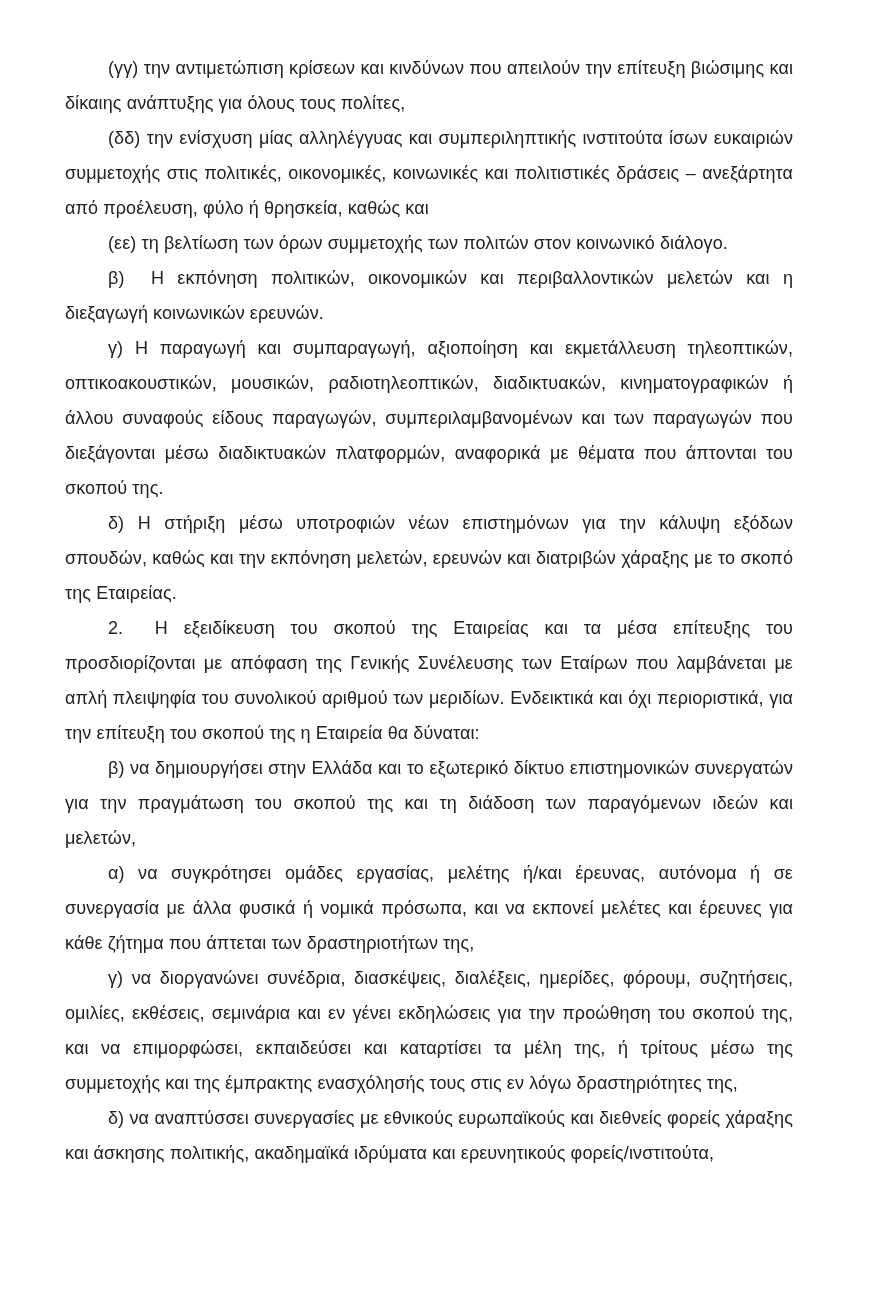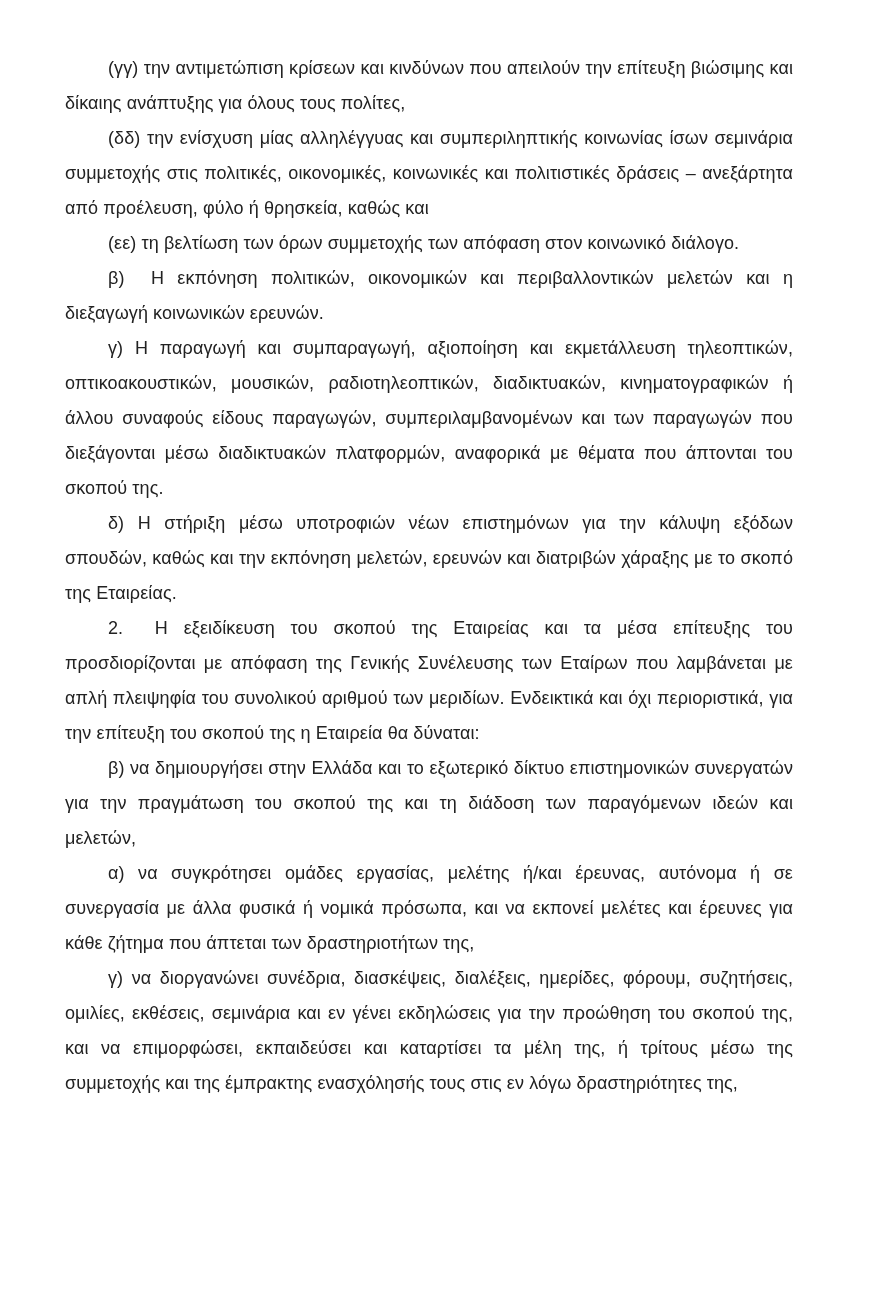--- a/index.html
+++ b/index.html
@@ -36,23 +36,24 @@
     padding: 0;
     text-indent: 43px;
   }
 </style>
 </head>
 <body>
 
 <div class="page">
   <div class="doc-body">
     <p>(γγ) την αντιμετώπιση κρίσεων και κινδύνων που απειλούν την επίτευξη βιώσιμης και δίκαιης ανάπτυξης για όλους τους πολίτες,</p>
-    <p>(δδ) την ενίσχυση μίας αλληλέγγυας και συμπεριληπτικής κοινωνίας ίσων σεμινάρια συμμετοχής στις πολιτικές, οικονομικές, κοινωνικές και πολιτιστικές δράσεις – ανεξάρτητα από προέλευση, φύλο ή θρησκεία, καθώς και</p>
-    <p>(εε) τη βελτίωση των όρων συμμετοχής των απόφαση στον κοινωνικό διάλογο.</p>
+    <p>(δδ) την ενίσχυση μίας αλληλέγγυας και συμπεριληπτικής ινστιτούτα ίσων ευκαιριών συμμετοχής στις πολιτικές, οικονομικές, κοινωνικές και πολιτιστικές δράσεις – ανεξάρτητα από προέλευση, φύλο ή θρησκεία, καθώς και</p>
+    <p>(εε) τη βελτίωση των όρων συμμετοχής των πολιτών στον κοινωνικό διάλογο.</p>
     <p>β)&nbsp; Η εκπόνηση πολιτικών, οικονομικών και περιβαλλοντικών μελετών και η διεξαγωγή κοινωνικών ερευνών.</p>
     <p>γ) Η παραγωγή και συμπαραγωγή, αξιοποίηση και εκμετάλλευση τηλεοπτικών, οπτικοακουστικών, μουσικών, ραδιοτηλεοπτικών, διαδικτυακών, κινηματογραφικών ή άλλου συναφούς είδους παραγωγών, συμπεριλαμβανομένων και των παραγωγών που διεξάγονται μέσω διαδικτυακών πλατφορμών, αναφορικά με θέματα που άπτονται του σκοπού της.</p>
     <p>δ) Η στήριξη μέσω υποτροφιών νέων επιστημόνων για την κάλυψη εξόδων σπουδών, καθώς και την εκπόνηση μελετών, ερευνών και διατριβών χάραξης με το σκοπό της Εταιρείας.</p>
     <p>2.&nbsp; Η εξειδίκευση του σκοπού της Εταιρείας και τα μέσα επίτευξης του προσδιορίζονται με απόφαση της Γενικής Συνέλευσης των Εταίρων που λαμβάνεται με απλή πλειψηφία του συνολικού αριθμού των μεριδίων. Ενδεικτικά και όχι περιοριστικά, για την επίτευξη του σκοπού της η Εταιρεία θα δύναται:</p>
     <p>β) να δημιουργήσει στην Ελλάδα και το εξωτερικό δίκτυο επιστημονικών συνεργατών για την πραγμάτωση του σκοπού της και τη διάδοση των παραγόμενων ιδεών και μελετών,</p>
     <p>α) να συγκρότησει ομάδες εργασίας, μελέτης ή/και έρευνας, αυτόνομα ή σε συνεργασία με άλλα φυσικά ή νομικά πρόσωπα, και να εκπονεί μελέτες και έρευνες για κάθε ζήτημα που άπτεται των δραστηριοτήτων της,</p>
     <p>γ) να διοργανώνει συνέδρια, διασκέψεις, διαλέξεις, ημερίδες, φόρουμ, συζητήσεις, ομιλίες, εκθέσεις, σεμινάρια και εν γένει εκδηλώσεις για την προώθηση του σκοπού της, και να επιμορφώσει, εκπαιδεύσει και καταρτίσει τα μέλη της, ή τρίτους μέσω της συμμετοχής και της έμπρακτης ενασχόλησής τους στις εν λόγω δραστηριότητες της,</p>
+    <p>δ) να αναπτύσσει συνεργασίες με εθνικούς ευρωπαϊκούς και διεθνείς φορείς χάραξης και άσκησης πολιτικής, ακαδημαϊκά ιδρύματα και ερευνητικούς φορείς/ινστιτούτα,</p>
   </div>
 </div>
 
 </body></html>

